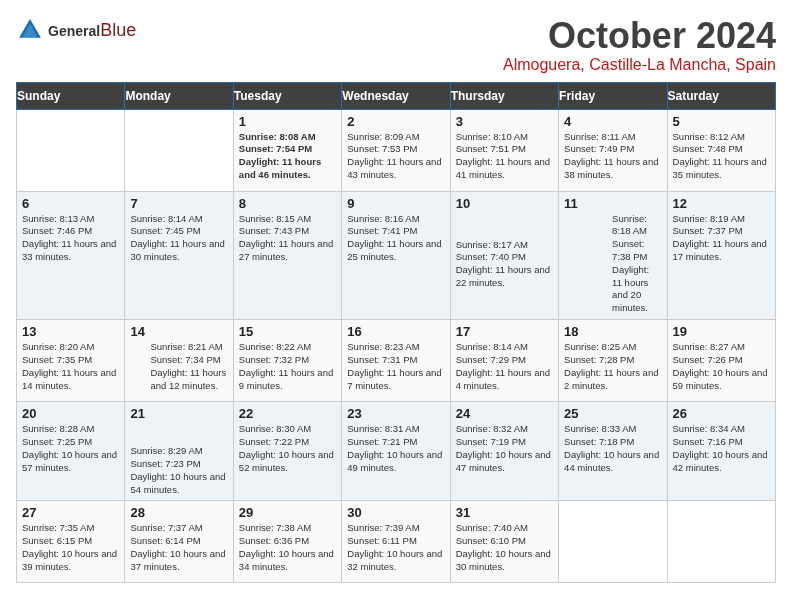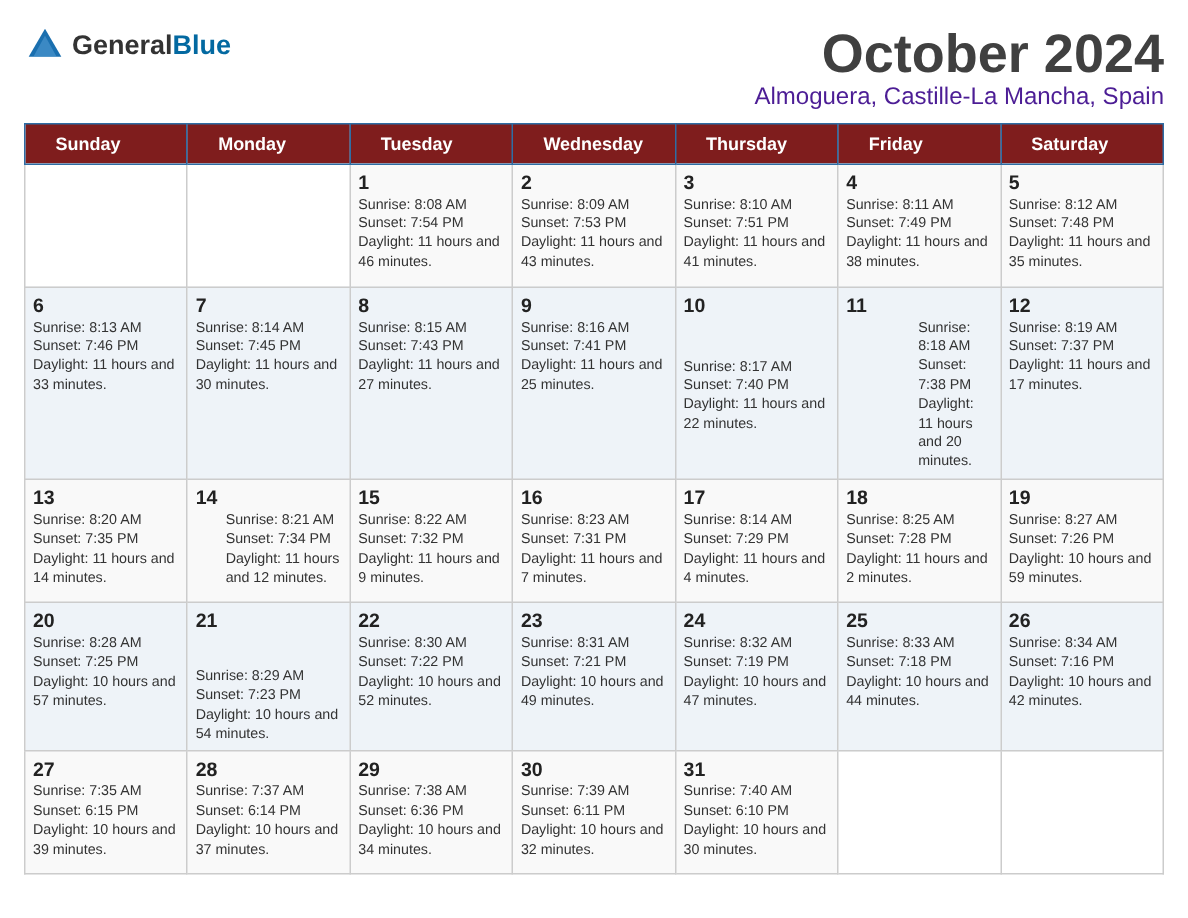--- a/index.html
+++ b/index.html
@@ -15,57 +15,57 @@
       justify-content: space-between;
       align-items: flex-start;
       margin-bottom: 8px;
     }
     .logo {
       display: flex;
       align-items: center;
       gap: 4px;
     }
     .logo-text-general {
-      font-size: 18px;
+      font-size: 14px;
       font-weight: bold;
       color: #333;
     }
     .logo-text-blue {
       font-size: 18px;
-      font-weight: bold;
-      color: #0369a1;
+      font-weight: normal;
+      color: #7f1d1d;
     }
     .logo-icon {
       width: 28px;
       height: 28px;
     }
     .title-block {
       text-align: right;
     }
     .month-title {
       font-size: 36px;
       font-weight: bold;
       color: #404040;
       line-height: 1.1;
     }
     .location-title {
       font-size: 16px;
-      color: #4c1d95;
+      color: #b91c1c;
     }
     table {
       width: 100%;
       border-collapse: collapse;
       table-layout: fixed;
     }
     thead th {
-      background-color: #7f1d1d;
+      background-color: #404040;
       color: #fff;
       font-size: 12px;
       font-weight: bold;
-      padding: 6px 20px;
+      padding: 6px 0;
       text-align: left;
       border: 1px solid #2e6da4;
     }
     tbody td {
       border: 1px solid #ccc;
       vertical-align: top;
       padding: 4px 5px;
       font-size: 10px;
       color: #333;
       height: 82px;
@@ -123,21 +123,21 @@
         <th>Friday</th>
         <th>Saturday</th>
       </tr>
   </thead>
   <tbody id="calendar-body">
       <tr>
         <td class="empty-cell"></td>
         <td class="empty-cell"></td>
         <td>
           <span class="day-number">1</span>
-          <div class="cell-info" style="white-space: pre-line;">Sunrise: 8:08 AM
+          <div class="cell-info" style="white-space: pre-line; font-weight: bold;">Sunrise: 8:08 AM
 Sunset: 7:54 PM
 Daylight: 11 hours and 46 minutes.</div>
         </td>
         <td>
           <span class="day-number">2</span>
           <div class="cell-info" style="white-space: pre-line;">Sunrise: 8:09 AM
 Sunset: 7:53 PM
 Daylight: 11 hours and 43 minutes.</div>
         </td>
         <td>

